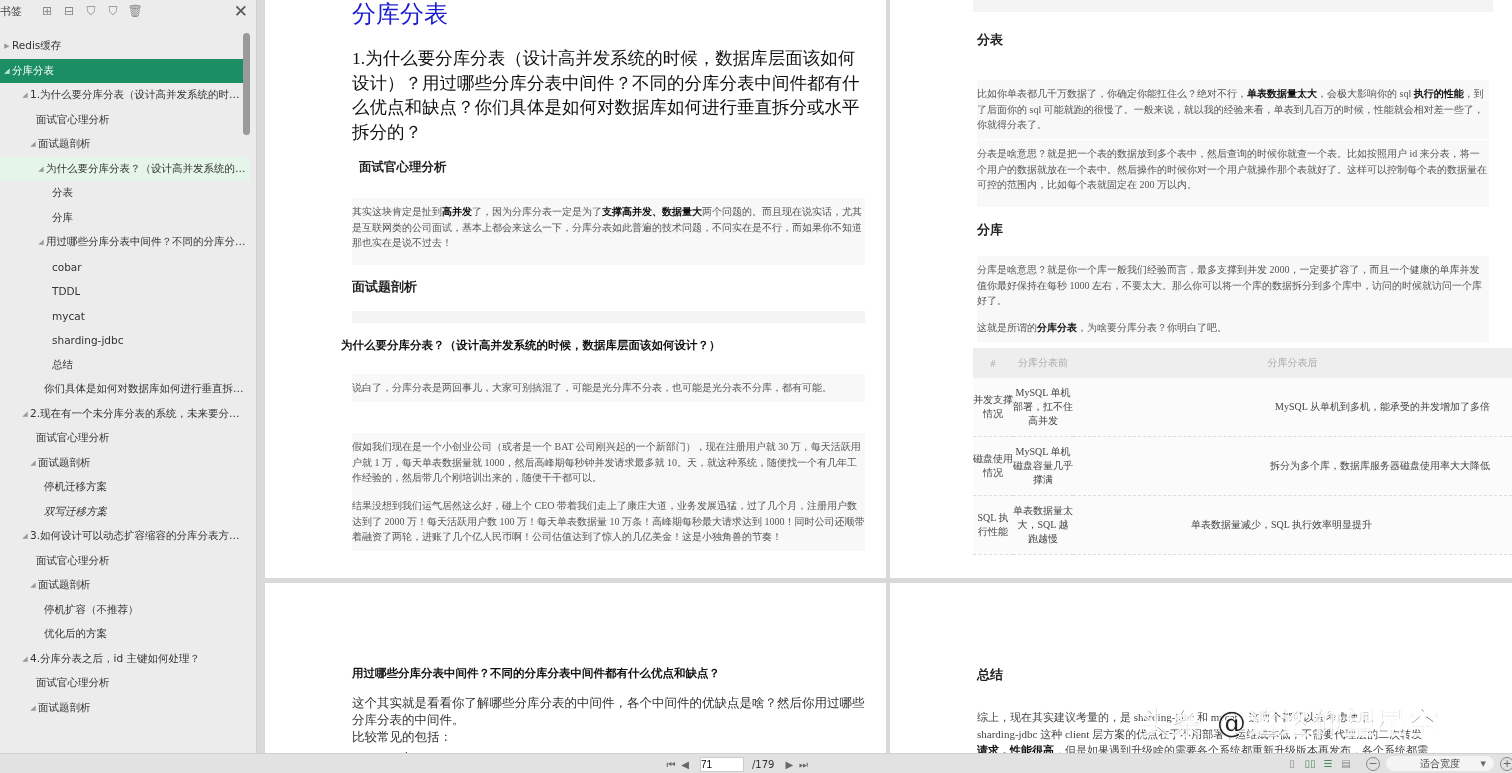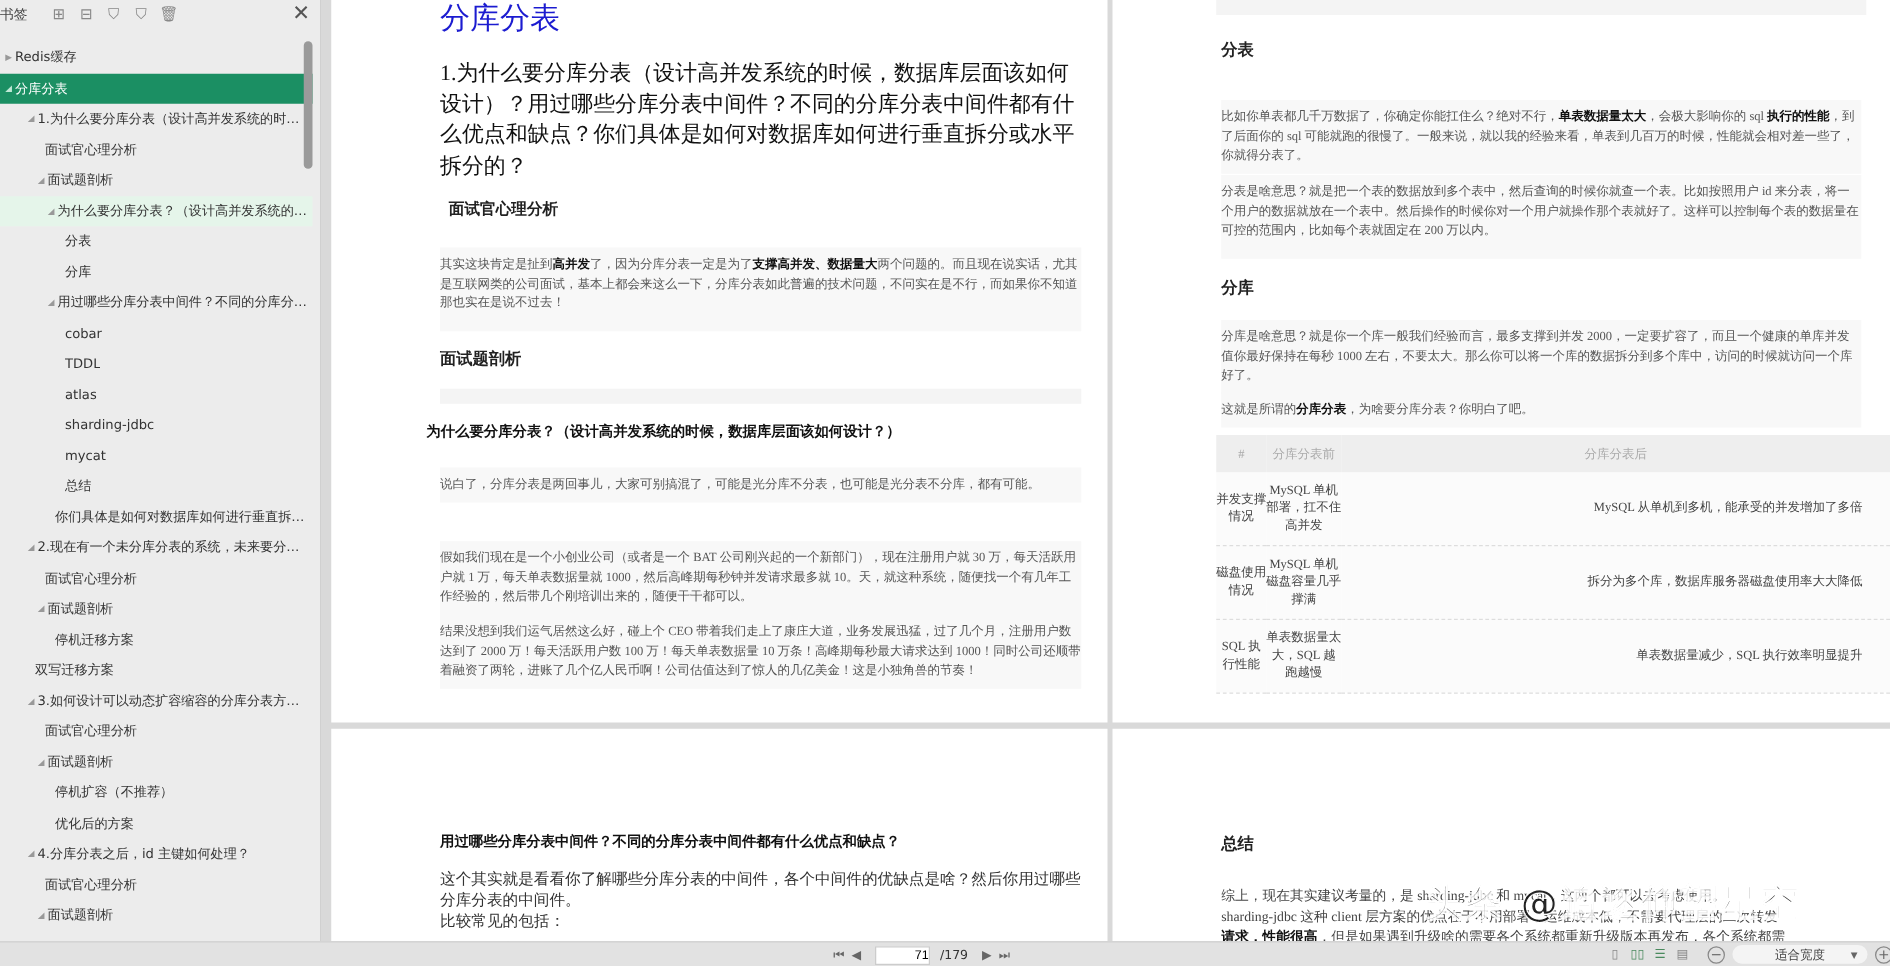--- a/index.html
+++ b/index.html
@@ -36,21 +36,21 @@
 #tbl{position:absolute;left:83px;top:348px;width:539px;font-size:10px;font-family:"Liberation Serif",serif;color:#444;border-collapse:collapse}
 #tbl th{background:#eee;color:#aaa;font-weight:normal;height:30px}
 #tbl td{border-bottom:1px dashed #ddd;text-align:center;vertical-align:middle;line-height:14px;background:#fbfbfb}
 #tbl td.c0{width:40px}
 #tbl td.c1{width:60px}
 #tbl td.c2{text-align:right;padding-right:22px}
 
 #statusbar{position:absolute;left:0;top:753px;width:1512px;height:20px;background:#e2e2e2;border-top:1px solid #d0d0d0}
 #pager{position:absolute;left:664px;top:3px;display:flex;align-items:center;font-size:10px;color:#333}
 #pager .nav{color:#666;font-size:10px;width:14px;text-align:center}
-#pager input{width:44px;height:15px;border:1px solid #ccc;background:#fff;text-align:right;font-size:10px;margin:0 8px;font-family:"Liberation Sans",sans-serif}
+#pager input{width:44px;height:15px;border:1px solid #ccc;background:#fff;text-align:left;font-size:10px;margin:0 8px;font-family:"Liberation Sans",sans-serif}
 #viewbtns{position:absolute;left:1285px;top:3px;display:flex;gap:4px}
 #viewbtns span{width:14px;height:13px;font-size:10px;color:#888;text-align:center;line-height:13px}
 #viewbtns span.on{color:#4a8a5e}
 #zoomctl{position:absolute;left:1366px;top:2px;display:flex;align-items:center;gap:6px;font-size:10px;color:#444}
 #zoomctl .circ{width:14px;height:14px;border:1px solid #888;border-radius:50%;text-align:center;line-height:12px;font-size:11px;color:#666}
 #zoomctl .sel{width:108px;height:15px;background:#f4f4f4;border-radius:8px;display:flex;align-items:center;justify-content:center;position:relative}
 #zoomctl .sel .caret{position:absolute;right:8px;font-size:7px;color:#666}
 .watermark{position:absolute;left:1140px;top:703px;font-size:30px;font-weight:bold;color:#000;letter-spacing:2px;-webkit-text-stroke:1px #fff;opacity:.85}
 </style>
 </head>
@@ -108,32 +108,28 @@
         <div class="ti" style="padding-left: 44px;">
           <span class="arr" style="width: 8px;"></span>
           <span class="lbl">cobar</span>
         </div>
         <div class="ti" style="padding-left: 44px;">
           <span class="arr" style="width: 8px;"></span>
           <span class="lbl">TDDL</span>
         </div>
         <div class="ti" style="padding-left: 44px;">
           <span class="arr" style="width: 8px;"></span>
-          <span class="lbl">atlas</span>
+          <span class="lbl">mycat</span>
         </div>
         <div class="ti" style="padding-left: 44px;">
           <span class="arr" style="width: 8px;"></span>
           <span class="lbl">sharding-jdbc</span>
         </div>
         <div class="ti" style="padding-left: 44px;">
           <span class="arr" style="width: 8px;"></span>
-          <span class="lbl">mycat</span>
-        </div>
-        <div class="ti" style="padding-left: 44px;">
-          <span class="arr" style="width: 8px;"></span>
           <span class="lbl">总结</span>
         </div>
         <div class="ti" style="padding-left: 36px;">
           <span class="arr" style="width: 8px;"></span>
           <span class="lbl">你们具体是如何对数据库如何进行垂直拆分或...</span>
         </div>
         <div class="ti" style="padding-left: 20px;">
           <span class="arr">◢</span>
           <span class="lbl">2.现在有一个未分库分表的系统，未来要分库分表...</span>
         </div>
@@ -142,21 +138,21 @@
           <span class="lbl">面试官心理分析</span>
         </div>
         <div class="ti" style="padding-left: 28px;">
           <span class="arr">◢</span>
           <span class="lbl">面试题剖析</span>
         </div>
         <div class="ti" style="padding-left: 36px;">
           <span class="arr" style="width: 8px;"></span>
           <span class="lbl">停机迁移方案</span>
         </div>
-        <div class="ti" style="padding-left: 20px;">
+        <div class="ti" style="padding-left: 36px; font-style: italic;">
           <span class="arr" style="width: 8px;"></span>
           <span class="lbl">双写迁移方案</span>
         </div>
         <div class="ti" style="padding-left: 20px;">
           <span class="arr">◢</span>
           <span class="lbl">3.如何设计可以动态扩容缩容的分库分表方案？</span>
         </div>
         <div class="ti" style="padding-left: 28px;">
           <span class="arr" style="width: 8px;"></span>
           <span class="lbl">面试官心理分析</span>
@@ -231,21 +227,21 @@
           <td class="c2">MySQL 从单机到多机，能承受的并发增加了多倍</td>
         </tr>
         <tr style="height:59px">
           <td class="c0">磁盘使用情况</td>
           <td class="c1">MySQL 单机磁盘容量几乎撑满</td>
           <td class="c2">拆分为多个库，数据库服务器磁盘使用率大大降低</td>
         </tr>
         <tr style="height:59px">
           <td class="c0">SQL 执行性能</td>
           <td class="c1">单表数据量太大，SQL 越跑越慢</td>
-          <td class="c2" style="text-align:right">单表数据量减少，SQL 执行效率明显提升</td>
+          <td class="c2" style="text-align:center">单表数据量减少，SQL 执行效率明显提升</td>
         </tr>
       </tbody>
     </table>
   </div>
 
   <div id="p3" class="page">
     <div class="qtitle" style="left:87px;top:83px">用过哪些分库分表中间件？不同的分库分表中间件都有什么优点和缺点？</div>
     <div style="position:absolute;left:87px;top:112px;width:515px;font-size:12.5px;line-height:17px;color:#333;font-family:'Liberation Serif',serif">
       <div>这个其实就是看看你了解哪些分库分表的中间件，各个中间件的优缺点是啥？然后你用过哪些分库分表的中间件。</div>
       <div>比较常见的包括：</div>

